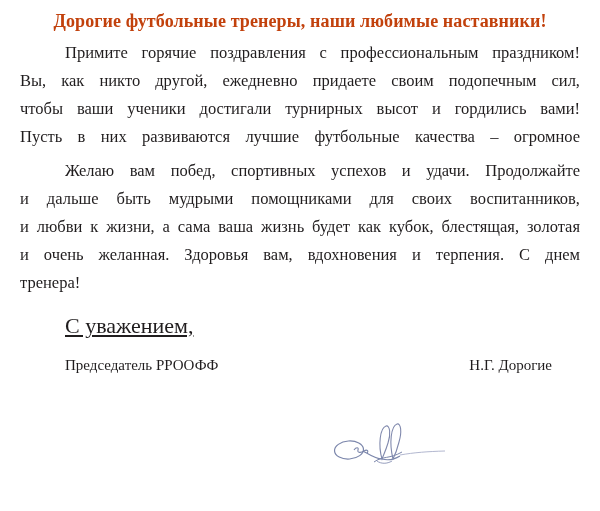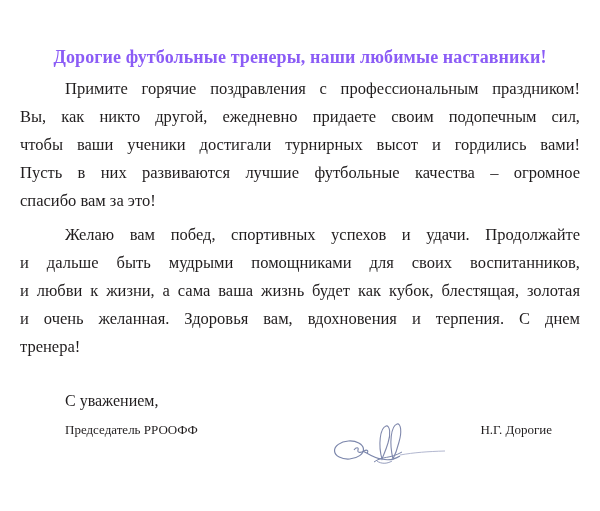--- a/index.html
+++ b/index.html
@@ -12,41 +12,41 @@
     background: #ffffff;
     font-family: "Liberation Serif", "DejaVu Serif", serif;
     color: #201d1e;
     overflow: hidden;
   }
   .title {
     font-size: 18px;
     font-weight: 700;
     line-height: 26px;
     text-align: center;
-    color: #8b5cf6;
+    color: #c2410c;
     letter-spacing: 0.1px;
-    margin-top: 36px;
   }
   .para { font-size: 16.5px; line-height: 28px; }
   .para-1 { margin-top: 5px; }
   .para-2 { margin-top: 6px; }
   .pline { text-align: justify; text-align-last: justify; }
   .pline.first { text-indent: 45px; }
   .pline.last { text-align-last: left; }
   .closing {
-    margin: 26px 0 0 45px;
-    font-size: 16px;
+    margin: 15px 0 0 45px;
+    font-size: 22px;
     line-height: 28px;
+    text-decoration: underline;
   }
   .sign-row {
     display: flex;
     justify-content: space-between;
     align-items: center;
-    margin: 1px 28px 0 45px;
-    font-size: 13px;
+    margin: 11px 28px 0 45px;
+    font-size: 15px;
     line-height: 28px;
   }
   .signature-svg {
     position: absolute;
     left: 332px;
     top: 421px;
     width: 115px;
     height: 48px;
   }
 </style>
@@ -55,21 +55,20 @@
 
 <div class="page">
 
   <div class="title">Дорогие футбольные тренеры, наши любимые наставники!</div>
 
   <div class="para para-1">
     <div class="pline first">Примите горячие поздравления с профессиональным праздником!</div>
     <div class="pline">Вы, как никто другой, ежедневно придаете своим подопечным сил,</div>
     <div class="pline">чтобы ваши ученики достигали турнирных высот и гордились вами!</div>
     <div class="pline">Пусть в них развиваются лучшие футбольные качества – огромное</div>
-    <div class="pline last">спасибо вам за это!</div>
   </div>
 
   <div class="para para-2">
     <div class="pline first">Желаю вам побед, спортивных успехов и удачи. Продолжайте</div>
     <div class="pline">и дальше быть мудрыми помощниками для своих воспитанников,</div>
     <div class="pline">и любви к жизни, а сама ваша жизнь будет как кубок, блестящая, золотая</div>
     <div class="pline">и очень желанная. Здоровья вам, вдохновения и терпения. С днем</div>
     <div class="pline last">тренера!</div>
   </div>
 

